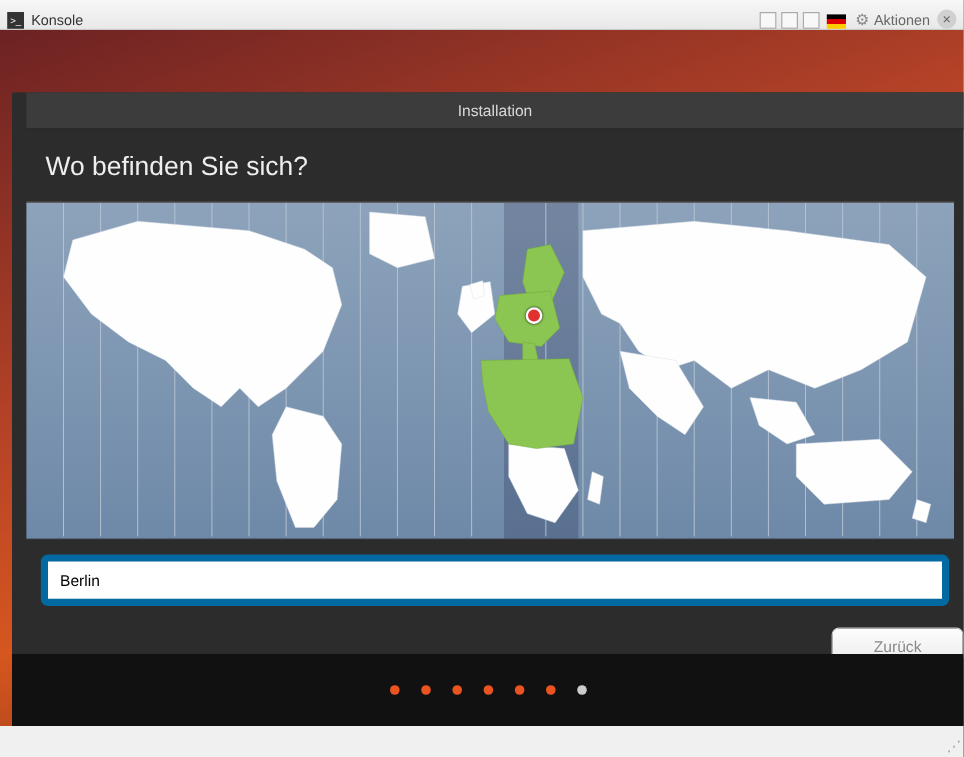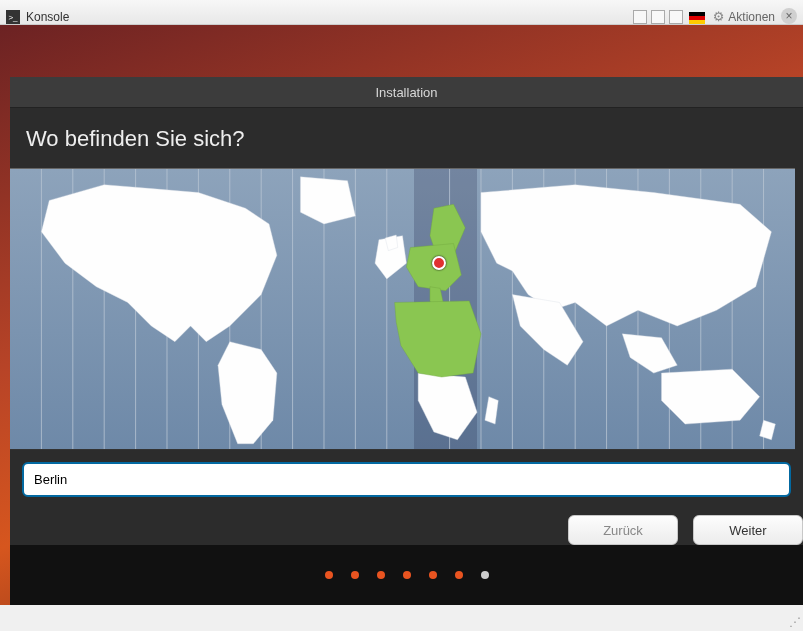--- a/index.html
+++ b/index.html
@@ -13,30 +13,30 @@
 #titlebar .actions{font-size:12px;color:#666;margin-left:4px;}
 #titlebar .close{width:16px;height:16px;border-radius:8px;background:#d0d0d0;color:#666;font-size:12px;line-height:16px;text-align:center;margin-left:6px;}
 
 #desktop{height:580px;background:linear-gradient(160deg,#6c2223 0%,#b84427 40%,#d6561e 60%,#4a1a17 100%);position:relative;}
 #topbar{height:24px;background:rgba(0,0,0,0.7);color:#ececec;font-size:13px;display:flex;align-items:center;position:relative;}
 #topbar .center{position:absolute;left:50%;transform:translateX(-50%);font-weight:600;}
 #topbar .right{position:absolute;right:10px;display:flex;align-items:center;gap:12px;}
 #topbar .right svg{width:16px;height:16px;}
 #topbar .caret{font-size:9px;}
 
-#installer{position:absolute;left:10px;right:0;top:52px;bottom:0;background:#2c2c2c;}
+#installer{position:absolute;left:10px;right:0;top:52px;bottom:0;background:#2c2c2c;padding-left:12px;}
 #inst-title{height:30px;background:#3c3c3c;color:#d8d8d8;font-size:13px;display:flex;align-items:center;justify-content:center;border-bottom:1px solid #222;}
 #question{color:#eee;font-size:22px;font-weight:400;padding:18px 16px 16px;}
 #mapbox{margin:0 8px 0 0;height:280px;background:linear-gradient(#8da3bb,#6e89a8);position:relative;border-top:1px solid #666;border-bottom:1px solid #333;overflow:hidden;}
 #mapbox svg{position:absolute;inset:0;}
 #tz-band{position:absolute;top:0;bottom:0;left:51.5%;width:8%;background:rgba(0,0,40,0.18);}
 #pin{position:absolute;left:53.8%;top:31%;width:10px;height:10px;border-radius:50%;background:#e03030;border:2px solid #fff;box-shadow:0 0 2px #000;}
 
 #tzrow{margin:12px 12px 0;display:flex;}
-#tzrow input{flex:1;border:2px solid #0369a1;border-radius:6px;padding:8px 10px;font-size:13px;background:#fff;}
+#tzrow input{flex:1;border:6px solid #0369a1;border-radius:6px;padding:8px 10px;font-size:13px;background:#fff;}
 
 #buttons{display:flex;justify-content:flex-end;gap:15px;padding:18px 0 18px;margin-right:0;}
 #buttons button{width:110px;height:30px;border:1px solid #c8c8c8;border-radius:6px;background:linear-gradient(#fdfdfd,#ececec);color:#888;font-size:13px;}
 #buttons button.primary{color:#333;}
 
 #progress{position:absolute;left:0;right:0;bottom:0;height:60px;background:#111;display:flex;align-items:center;justify-content:center;gap:18px;}
 #progress .dot{width:8px;height:8px;border-radius:4px;background:#e95420;}
 #progress .dot.inactive{background:#ccc;}
 
 #resize{position:absolute;right:2px;bottom:2px;color:#999;font-size:12px;}
@@ -133,21 +133,20 @@
       </svg>
       <div id="pin"></div>
     </div>
 
     <div id="tzrow">
       <input type="text" value="Berlin" style="">
     </div>
 
     <div id="buttons">
       <button>Zurück</button>
-      <button class="primary">Weiter</button>
     </div>
 
     <div id="progress">
         <div class="dot"></div>
         <div class="dot"></div>
         <div class="dot"></div>
         <div class="dot"></div>
         <div class="dot"></div>
         <div class="dot"></div>
         <div class="dot inactive"></div>

